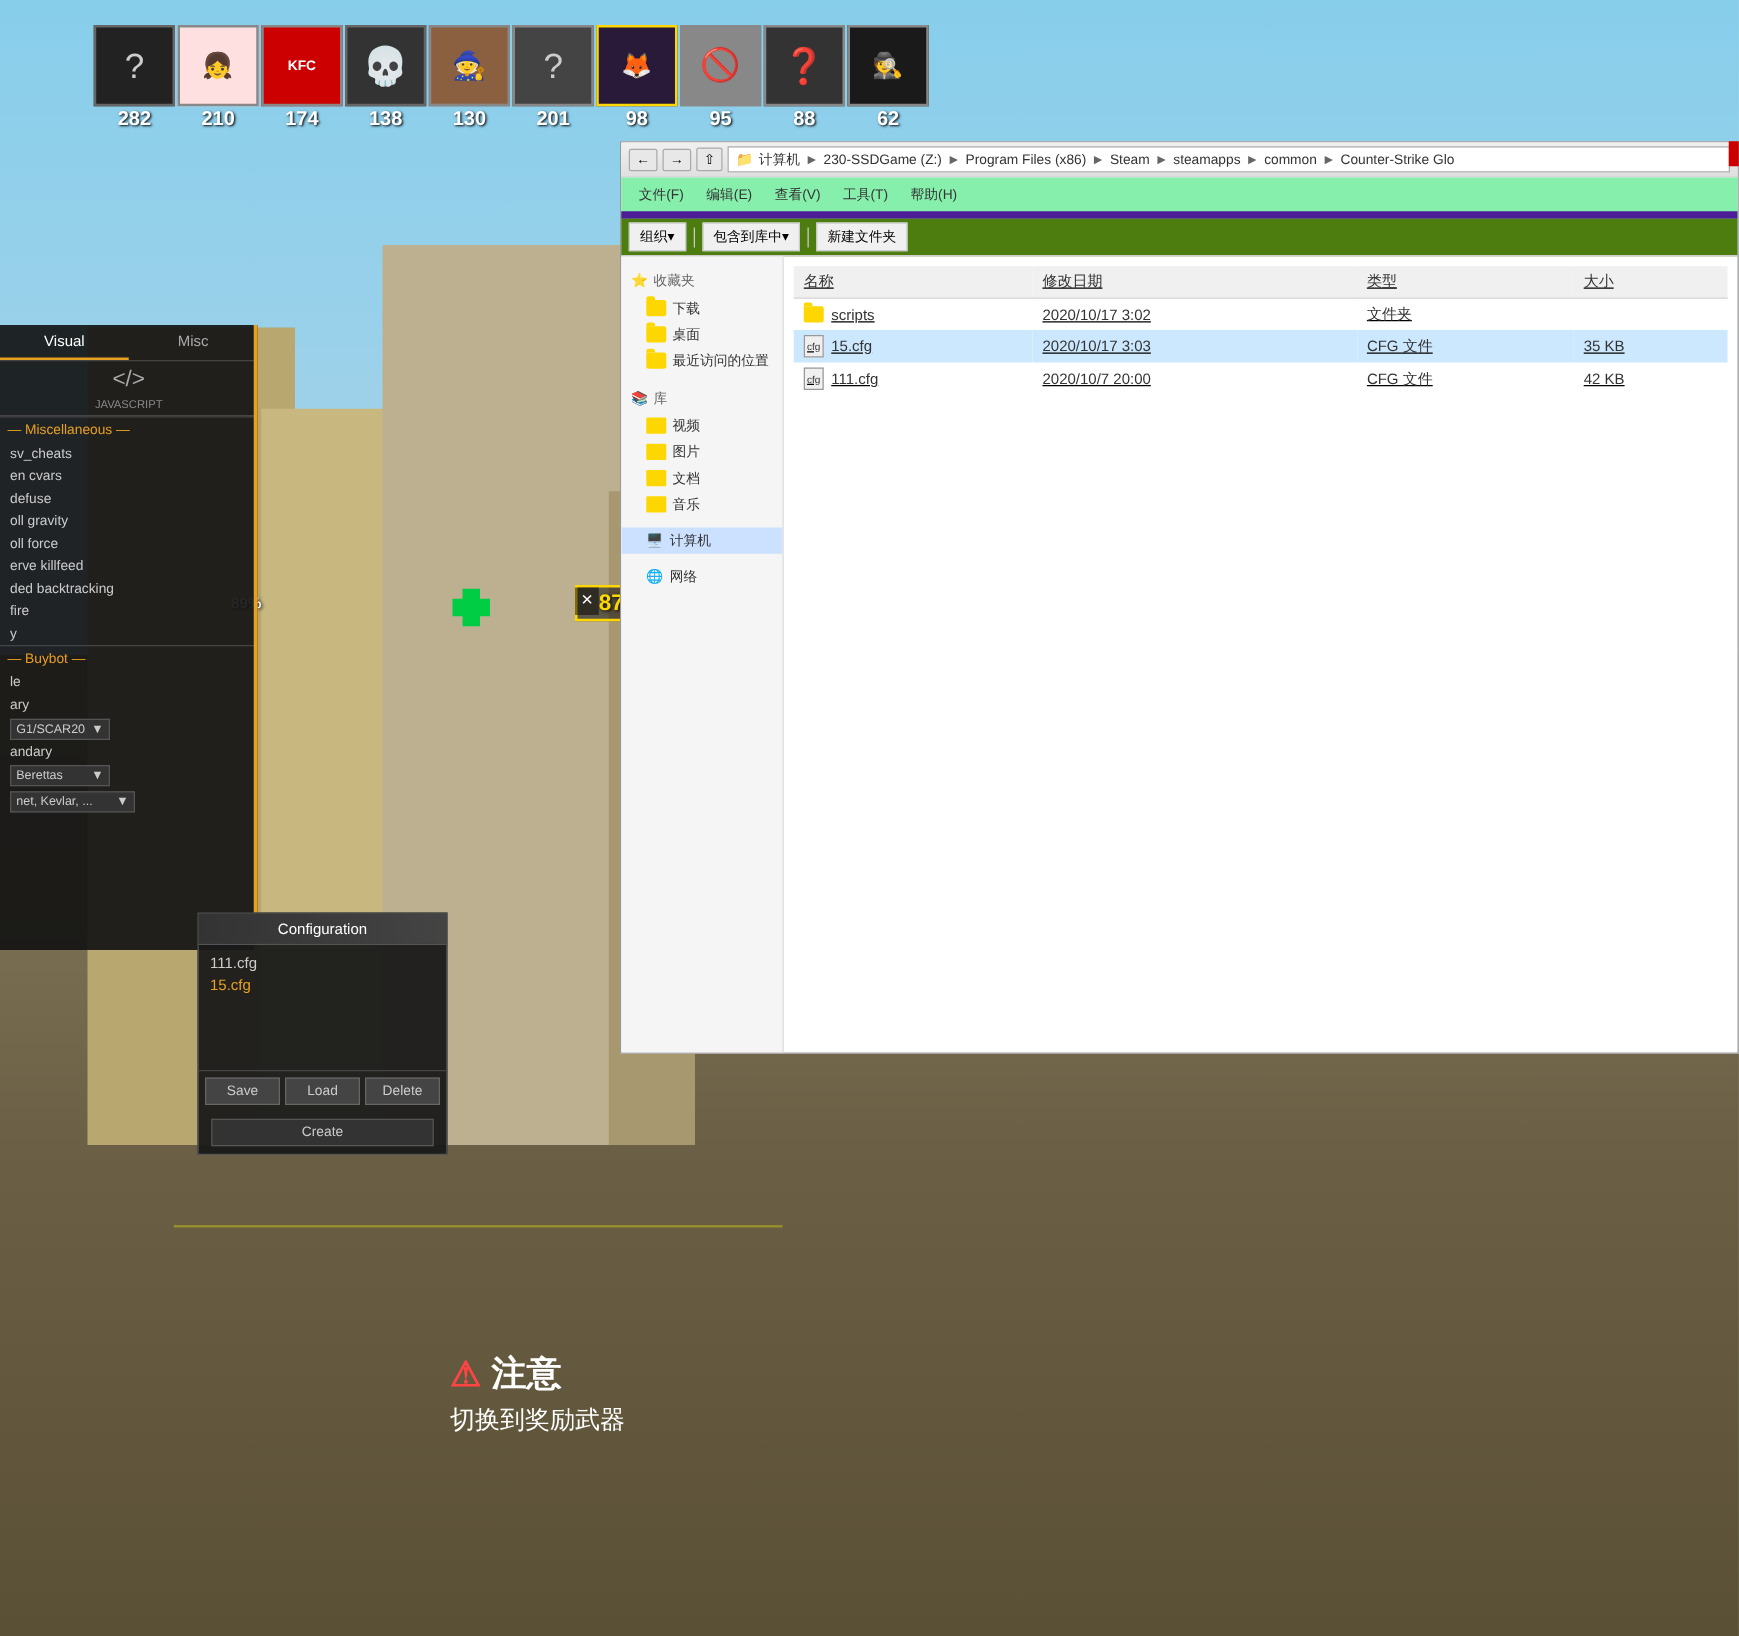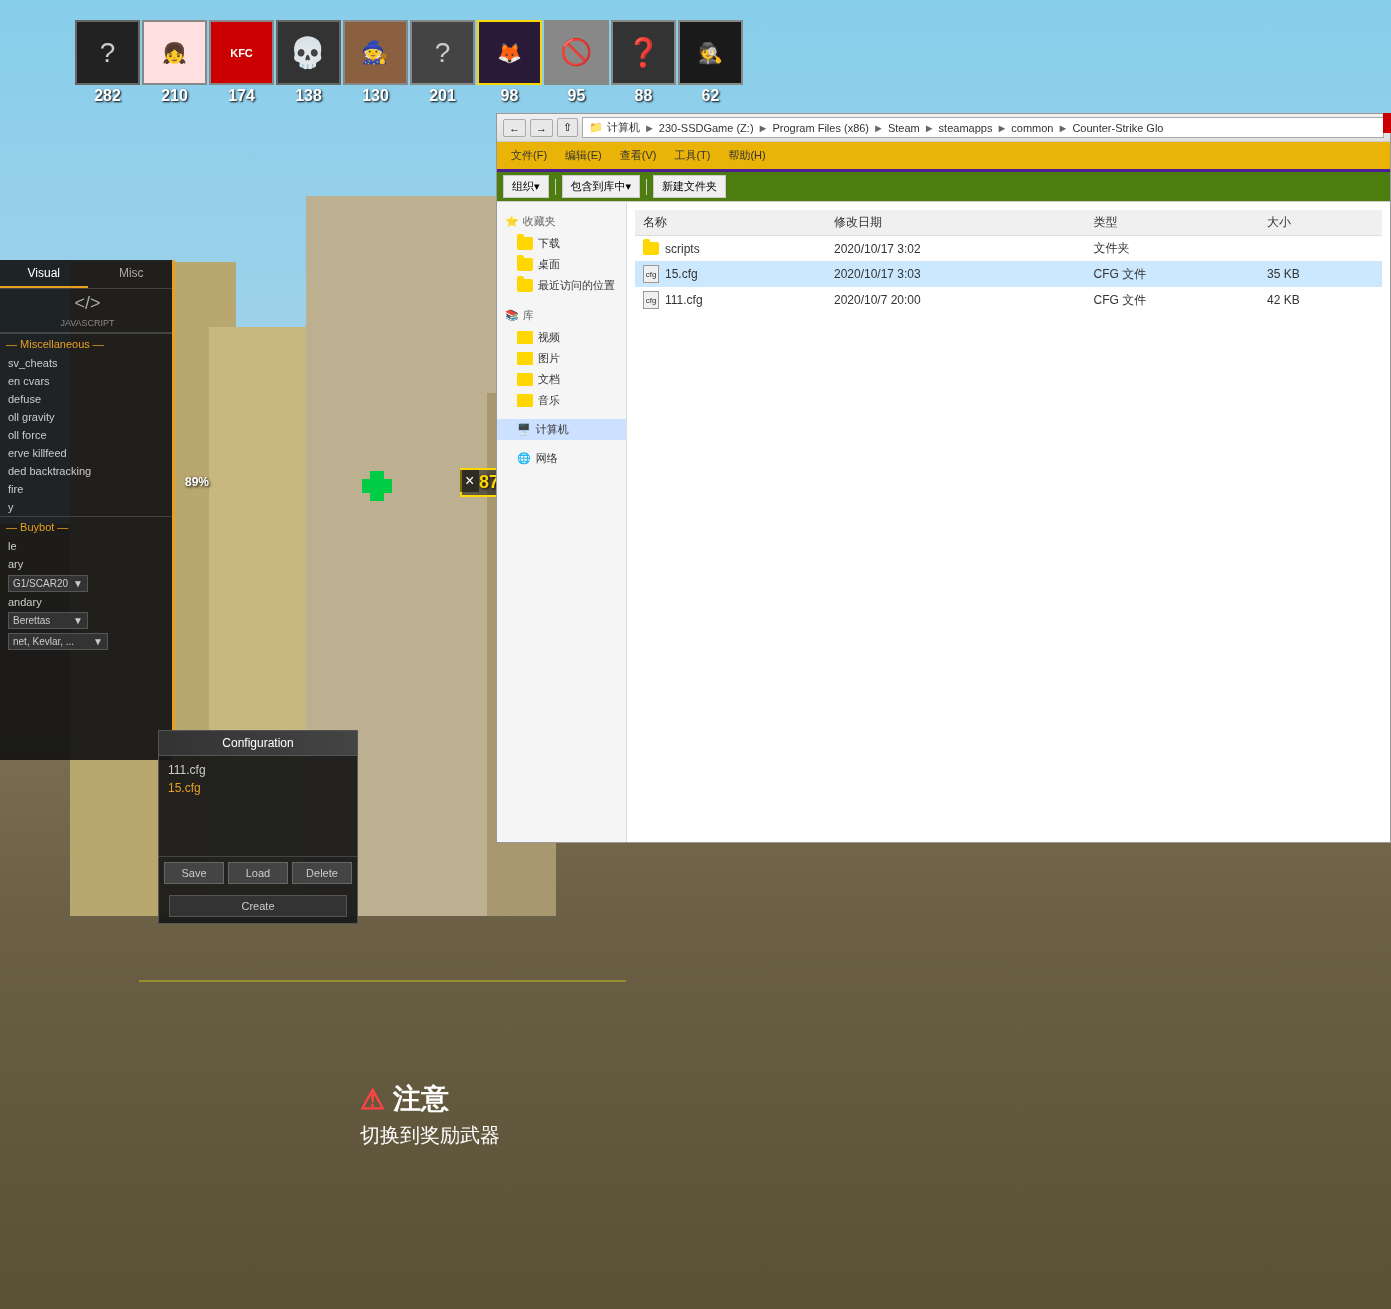--- a/index.html
+++ b/index.html
@@ -65,21 +65,21 @@
       font-weight: bold;
       font-size: 16px;
       text-shadow: 1px 1px 2px black;
     }
 
     
     #cheat-panel {
       position: absolute;
       top: 260px;
       left: 0;
-      width: 175px;
+      width: 206px;
       min-height: 500px;
       background: rgba(20, 20, 20, 0.92);
       z-index: 20;
       color: #ccc;
       font-size: 11px;
     }
 
     .panel-tabs {
       display: flex;
       border-bottom: 1px solid #444;
@@ -309,23 +309,23 @@
     }
 
     .path-part {
       color: #333;
     }
 
     .explorer-toolbar {
       display: flex;
       align-items: center;
       padding: 3px 6px;
-      border-bottom: 3px solid #4c1d95;
+      border-bottom: 6px solid #4c1d95;
       gap: 2px;
-      background: #eab308;
+      background: #86efac;
       font-size: 11px;
     }
 
     .toolbar-item {
       padding: 3px 8px;
       cursor: pointer;
       color: #333;
       border-radius: 2px;
     }
 
@@ -414,20 +414,21 @@
       height: 13px;
       background: #FFD700;
       border-radius: 1px;
     }
 
     .explorer-main {
       flex: 1;
       display: flex;
       flex-direction: row;
       overflow: hidden;
+      text-decoration: underline;
     }
 
     .explorer-content {
       flex: 1;
       overflow-y: auto;
       padding: 8px;
     }
 
     .file-table {
       width: 100%;

